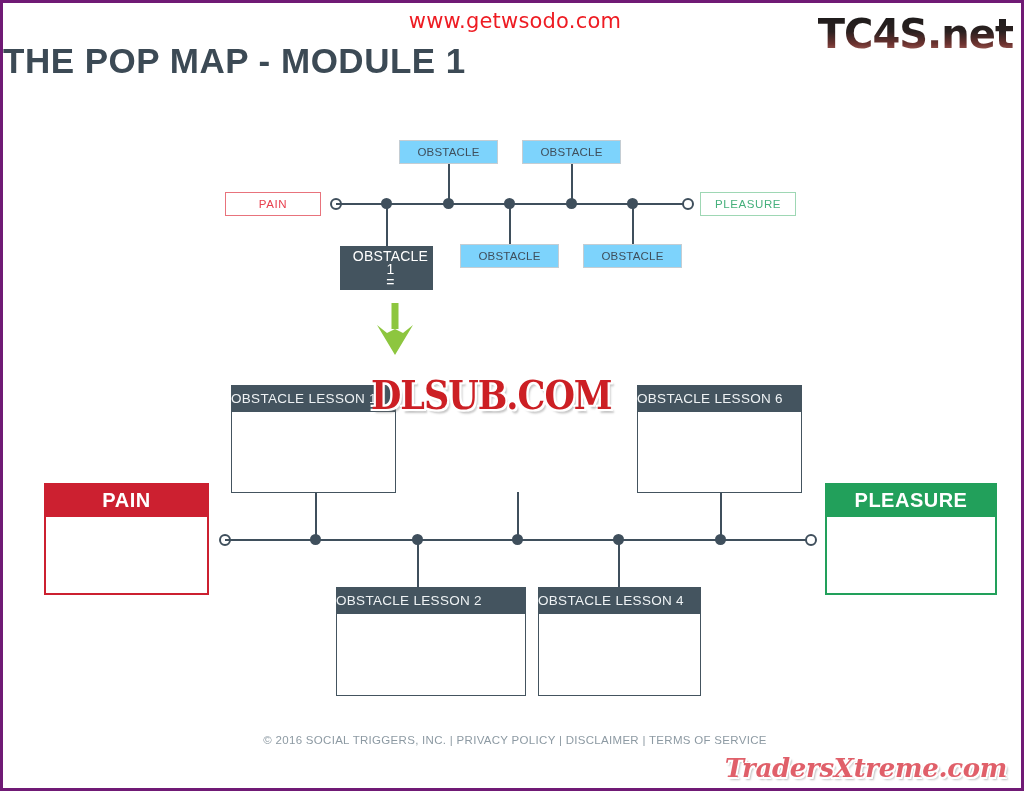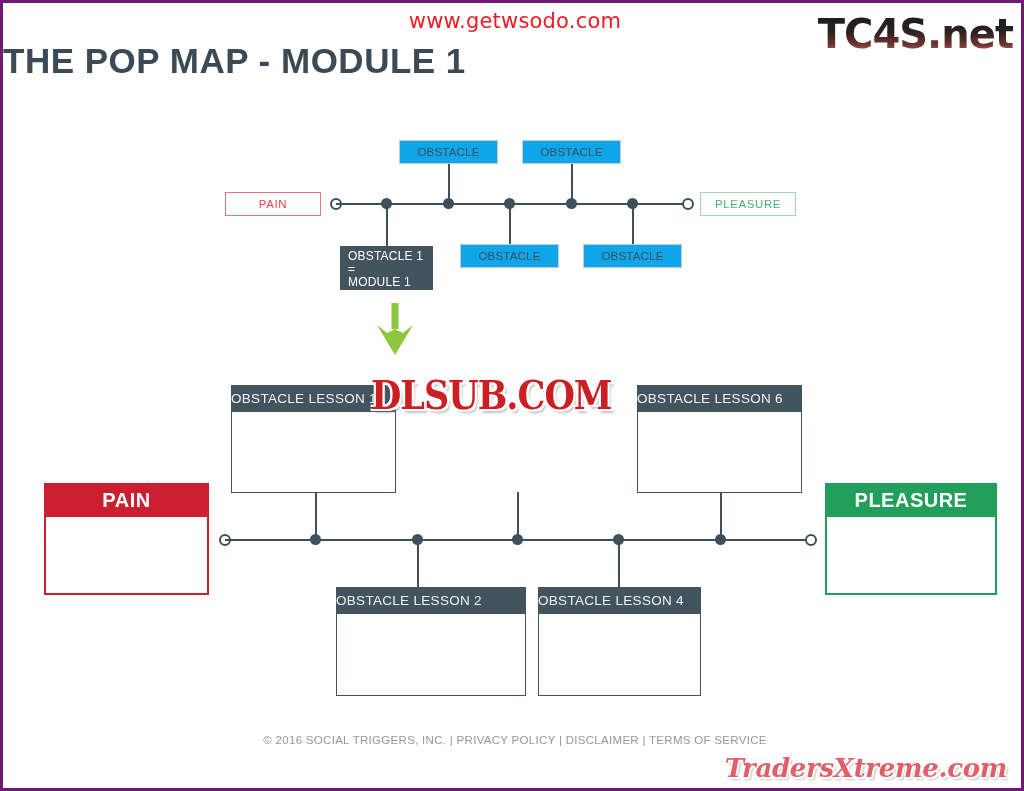--- a/index.html
+++ b/index.html
@@ -92,21 +92,21 @@
   .stem {
     position: absolute;
     width: 2px;
     background: #3f4f5c;
   }
 
   
   .mini-box {
     position: absolute;
     border: 1px solid #c4cdd3;
-    background: #0ea5e9;
+    background: #7dd3fc;
     color: #3f4f5c;
     font-size: 11.5px;
     text-align: center;
     line-height: 22px;
     height: 24px;
     box-sizing: border-box;
     letter-spacing: 0.2px;
   }
   .mini-pain {
     position: absolute;
@@ -129,21 +129,22 @@
     text-align: center;
     line-height: 22px;
     height: 24px;
     box-sizing: border-box;
     letter-spacing: 0.6px;
   }
   .mini-highlight {
     position: absolute;
     background: #44545f;
     color: #ffffff;
-    font-size: 12px;
+    font-size: 14px;
+    text-align: center;
     box-sizing: border-box;
     padding-top: 4px;
     line-height: 13px;
     letter-spacing: 0.2px;
     padding-left: 8px;
   }
 
   
   .green-arrow {
     position: absolute;

